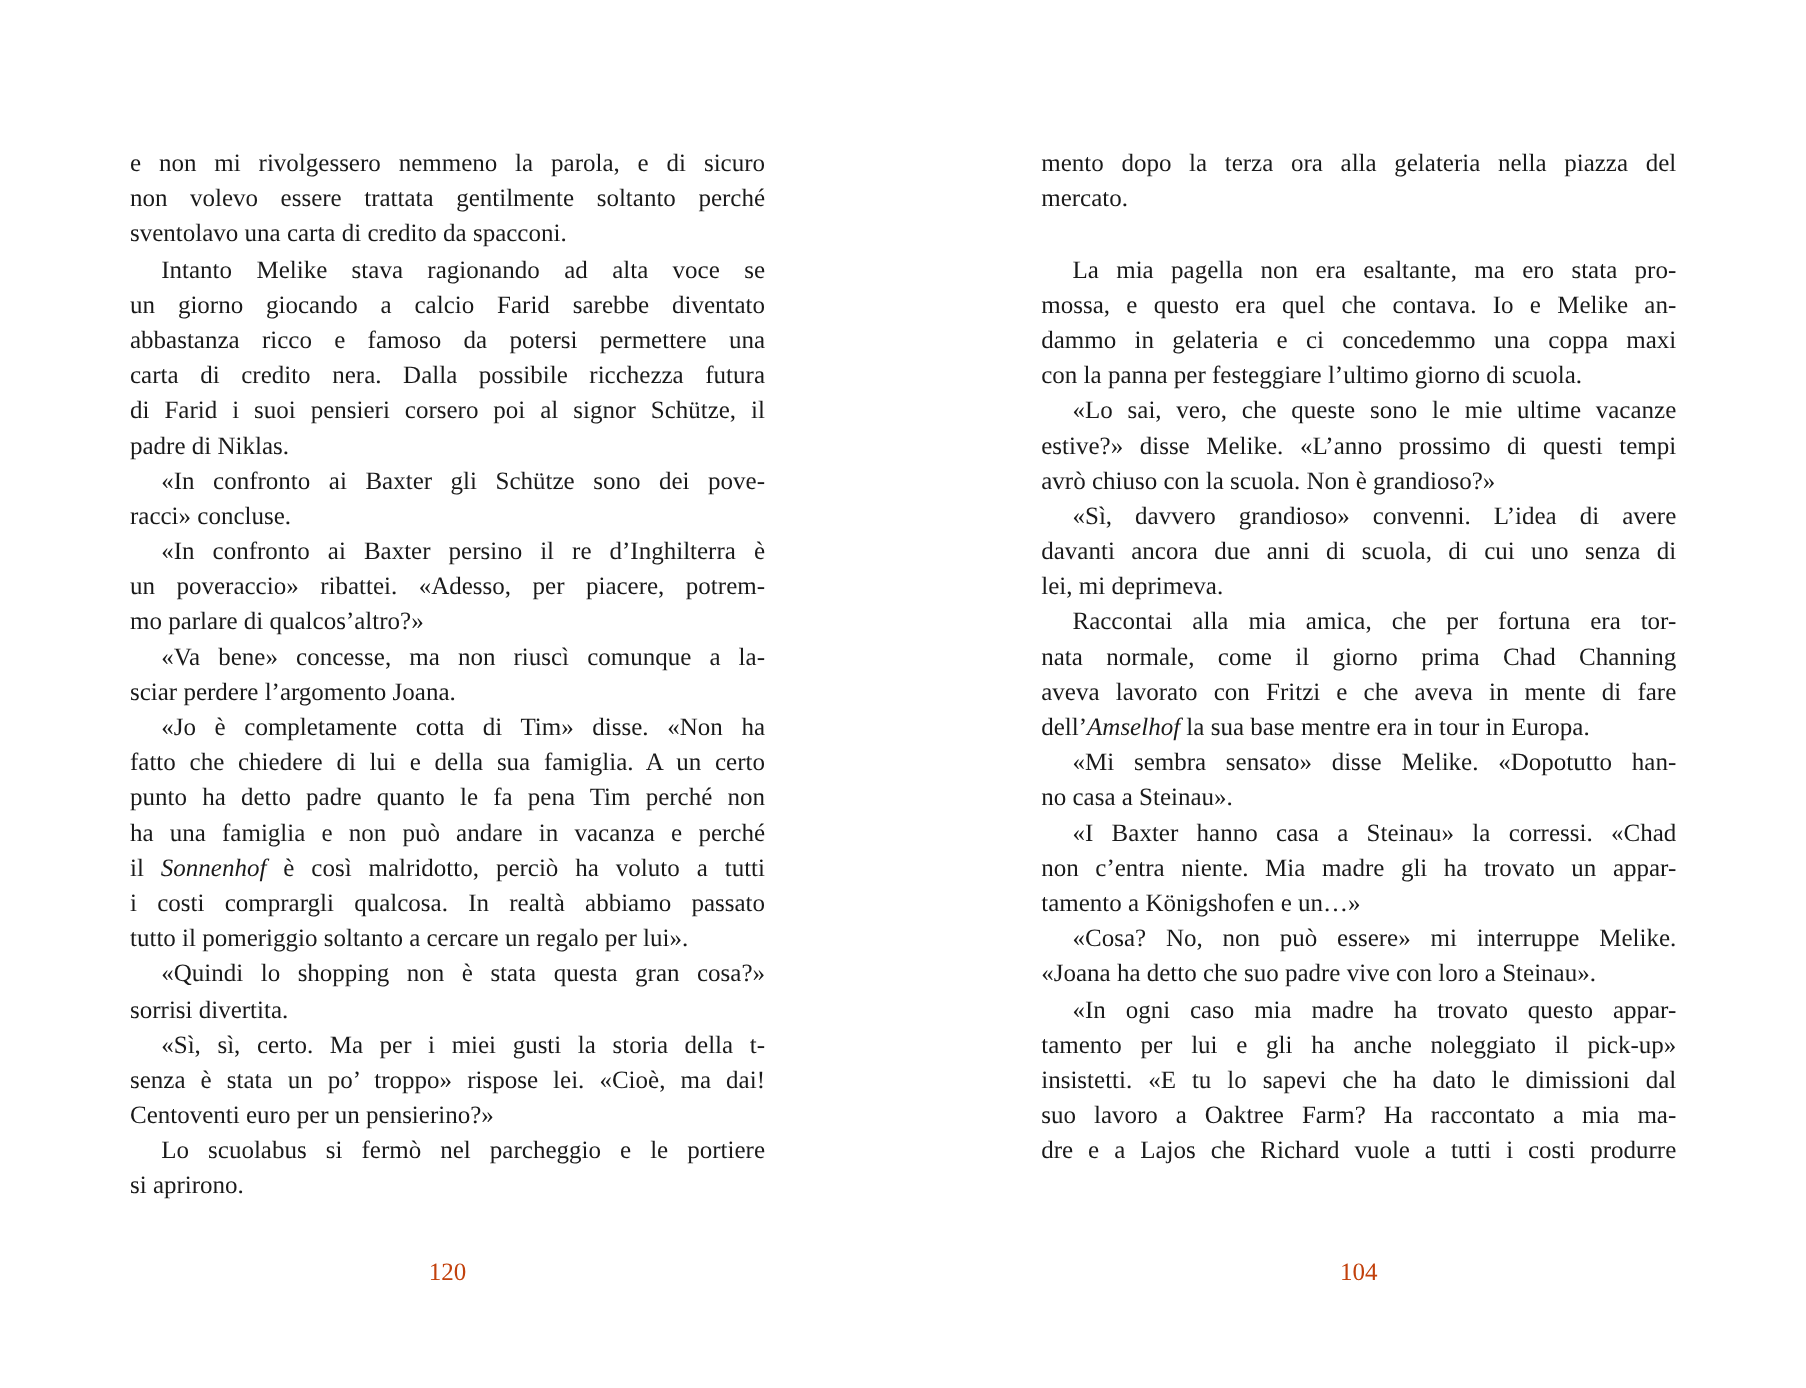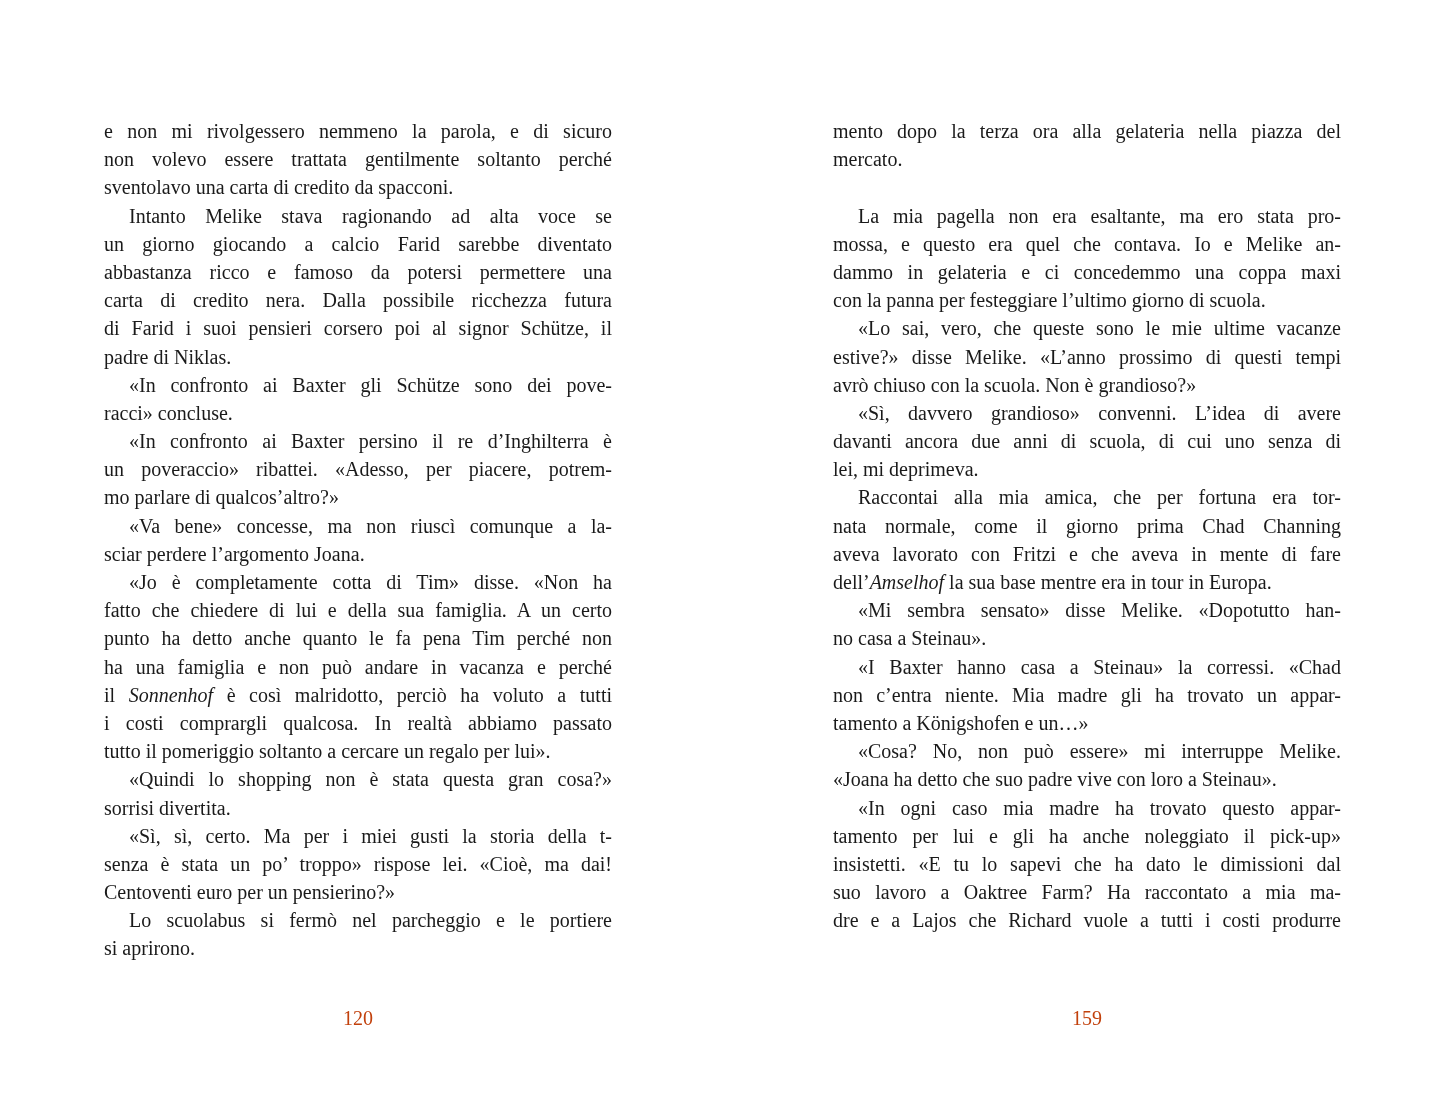--- a/index.html
+++ b/index.html
@@ -77,21 +77,21 @@
         <div class="line pend"><span>padre di Niklas.</span></div>
         <div class="line indent"><span>«In confronto ai Baxter gli Schütze sono dei pove-</span></div>
         <div class="line pend"><span>racci» concluse.</span></div>
         <div class="line indent"><span>«In confronto ai Baxter persino il re d’Inghilterra è</span></div>
         <div class="line"><span>un poveraccio» ribattei. «Adesso, per piacere, potrem-</span></div>
         <div class="line pend"><span>mo parlare di qualcos’altro?»</span></div>
         <div class="line indent"><span>«Va bene» concesse, ma non riuscì comunque a la-</span></div>
         <div class="line pend"><span>sciar perdere l’argomento Joana.</span></div>
         <div class="line indent"><span>«Jo è completamente cotta di Tim» disse. «Non ha</span></div>
         <div class="line"><span>fatto che chiedere di lui e della sua famiglia. A un certo</span></div>
-        <div class="line"><span>punto ha detto anche quanto le fa pena Tim perché non</span></div>
+        <div class="line"><span>punto ha detto padre quanto le fa pena Tim perché non</span></div>
         <div class="line"><span>ha una famiglia e non può andare in vacanza e perché</span></div>
         <div class="line"><span>il </span><span class="it">Sonnenhof</span><span> è così malridotto, perciò ha voluto a tutti</span></div>
         <div class="line"><span>i costi comprargli qualcosa. In realtà abbiamo passato</span></div>
         <div class="line pend"><span>tutto il pomeriggio soltanto a cercare un regalo per lui».</span></div>
         <div class="line indent"><span>«Quindi lo shopping non è stata questa gran cosa?»</span></div>
         <div class="line pend"><span>sorrisi divertita.</span></div>
         <div class="line indent"><span>«Sì, sì, certo. Ma per i miei gusti la storia della t-</span></div>
         <div class="line"><span>senza è stata un po’ troppo» rispose lei. «Cioè, ma dai!</span></div>
         <div class="line pend"><span>Centoventi euro per un pensierino?»</span></div>
         <div class="line indent"><span>Lo scuolabus si fermò nel parcheggio e le portiere</span></div>
@@ -125,16 +125,16 @@
         <div class="line"><span>non c’entra niente. Mia madre gli ha trovato un appar-</span></div>
         <div class="line pend"><span>tamento a Königshofen e un…»</span></div>
         <div class="line indent"><span>«Cosa? No, non può essere» mi interruppe Melike.</span></div>
         <div class="line pend"><span>«Joana ha detto che suo padre vive con loro a Steinau».</span></div>
         <div class="line indent"><span>«In ogni caso mia madre ha trovato questo appar-</span></div>
         <div class="line"><span>tamento per lui e gli ha anche noleggiato il pick-up»</span></div>
         <div class="line"><span>insistetti. «E tu lo sapevi che ha dato le dimissioni dal</span></div>
         <div class="line"><span>suo lavoro a Oaktree Farm? Ha raccontato a mia ma-</span></div>
         <div class="line"><span>dre e a Lajos che Richard vuole a tutti i costi produrre</span></div>
       </div>
-    <div class="page-number">159</div>
+    <div class="page-number">104</div>
   </section>
 
 </div>
 
 </body></html>

